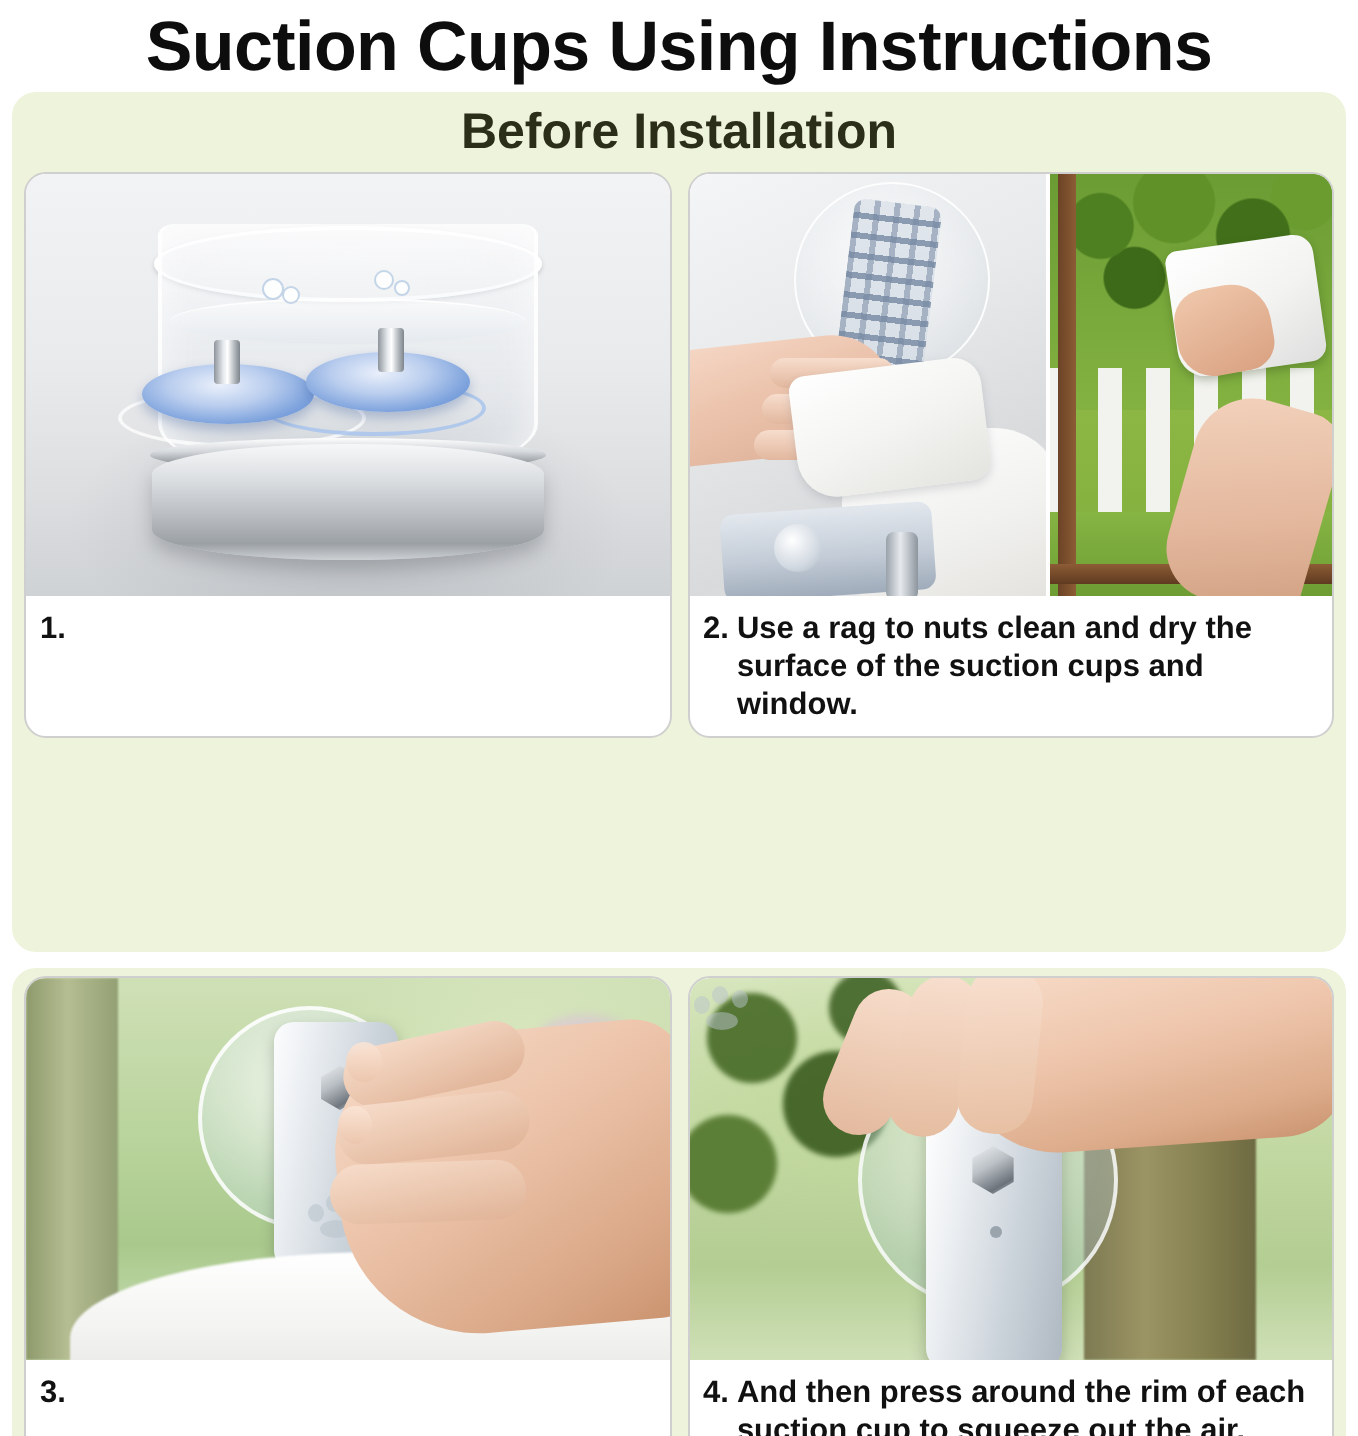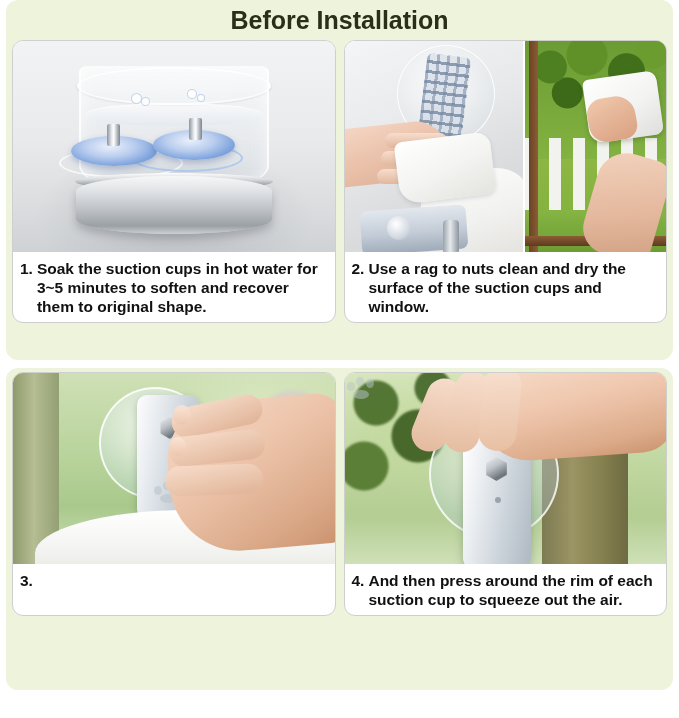--- a/index.html
+++ b/index.html
@@ -35,21 +35,21 @@
   }
 
   
   .panel {
     background: #eef3dc;
     border-radius: 12px;
     margin: 0 6px;
     padding: 4px 6px 8px 6px;
     box-sizing: border-box;
   }
-  .panel-before { height: 360px; margin-bottom: 8px; }
+  .panel-before { height: 430px; margin-bottom: 8px; }
   .panel-after  { height: 322px; }
 
   .section-header {
     text-align: center;
     font-size: 25px;
     font-weight: bold;
     color: #2b2f19;
     line-height: 32px;
     height: 32px;
     margin: 0 0 4px 0;
@@ -476,20 +476,21 @@
     border-radius: 48px 20px 40px 60px;
     background: linear-gradient(170deg,#f7dcc9 0%,#eec5ab 45%,#dcab8a 80%,#c9926e 100%);
     transform: rotate(-4deg);
   }
 </style>
 </head>
 <body>
 
 <div class="page">
 
+  <h1 class="main-title">Suction Cups Using Instructions</h1>
 
   <div class="panel panel-before">
     <div class="section-header">Before Installation</div>
 
     <div class="card-row">
 
       <div class="card">
         <div class="photo photo-before ph1">
           <div class="rim-top"></div>
           <div class="glass"></div>
@@ -502,21 +503,20 @@
           <div class="bolt bolt-b"></div>
           <div class="bub" style="left:118px;top:52px;width:9px;height:9px;"></div>
           <div class="bub" style="left:128px;top:56px;width:7px;height:7px;"></div>
           <div class="bub" style="left:174px;top:48px;width:8px;height:8px;"></div>
           <div class="bub" style="left:184px;top:53px;width:6px;height:6px;"></div>
           <div class="bowl-rim-metal"></div>
           <div class="bowl-base"></div>
         </div>
         <div class="caption">
           <span class="num">1.</span>
-          <span class="txt">Soak the suction cups in hot water for 3~5 minutes to soften and recover them to original shape.</span>
         </div>
       </div>
 
       <div class="card">
         <div class="photo photo-before ph2">
           <div class="half-l">
             <div class="sucker-disc"></div>
             <div class="lattice"></div>
             <div class="pillow"></div>
             <div class="mount-base"></div>

